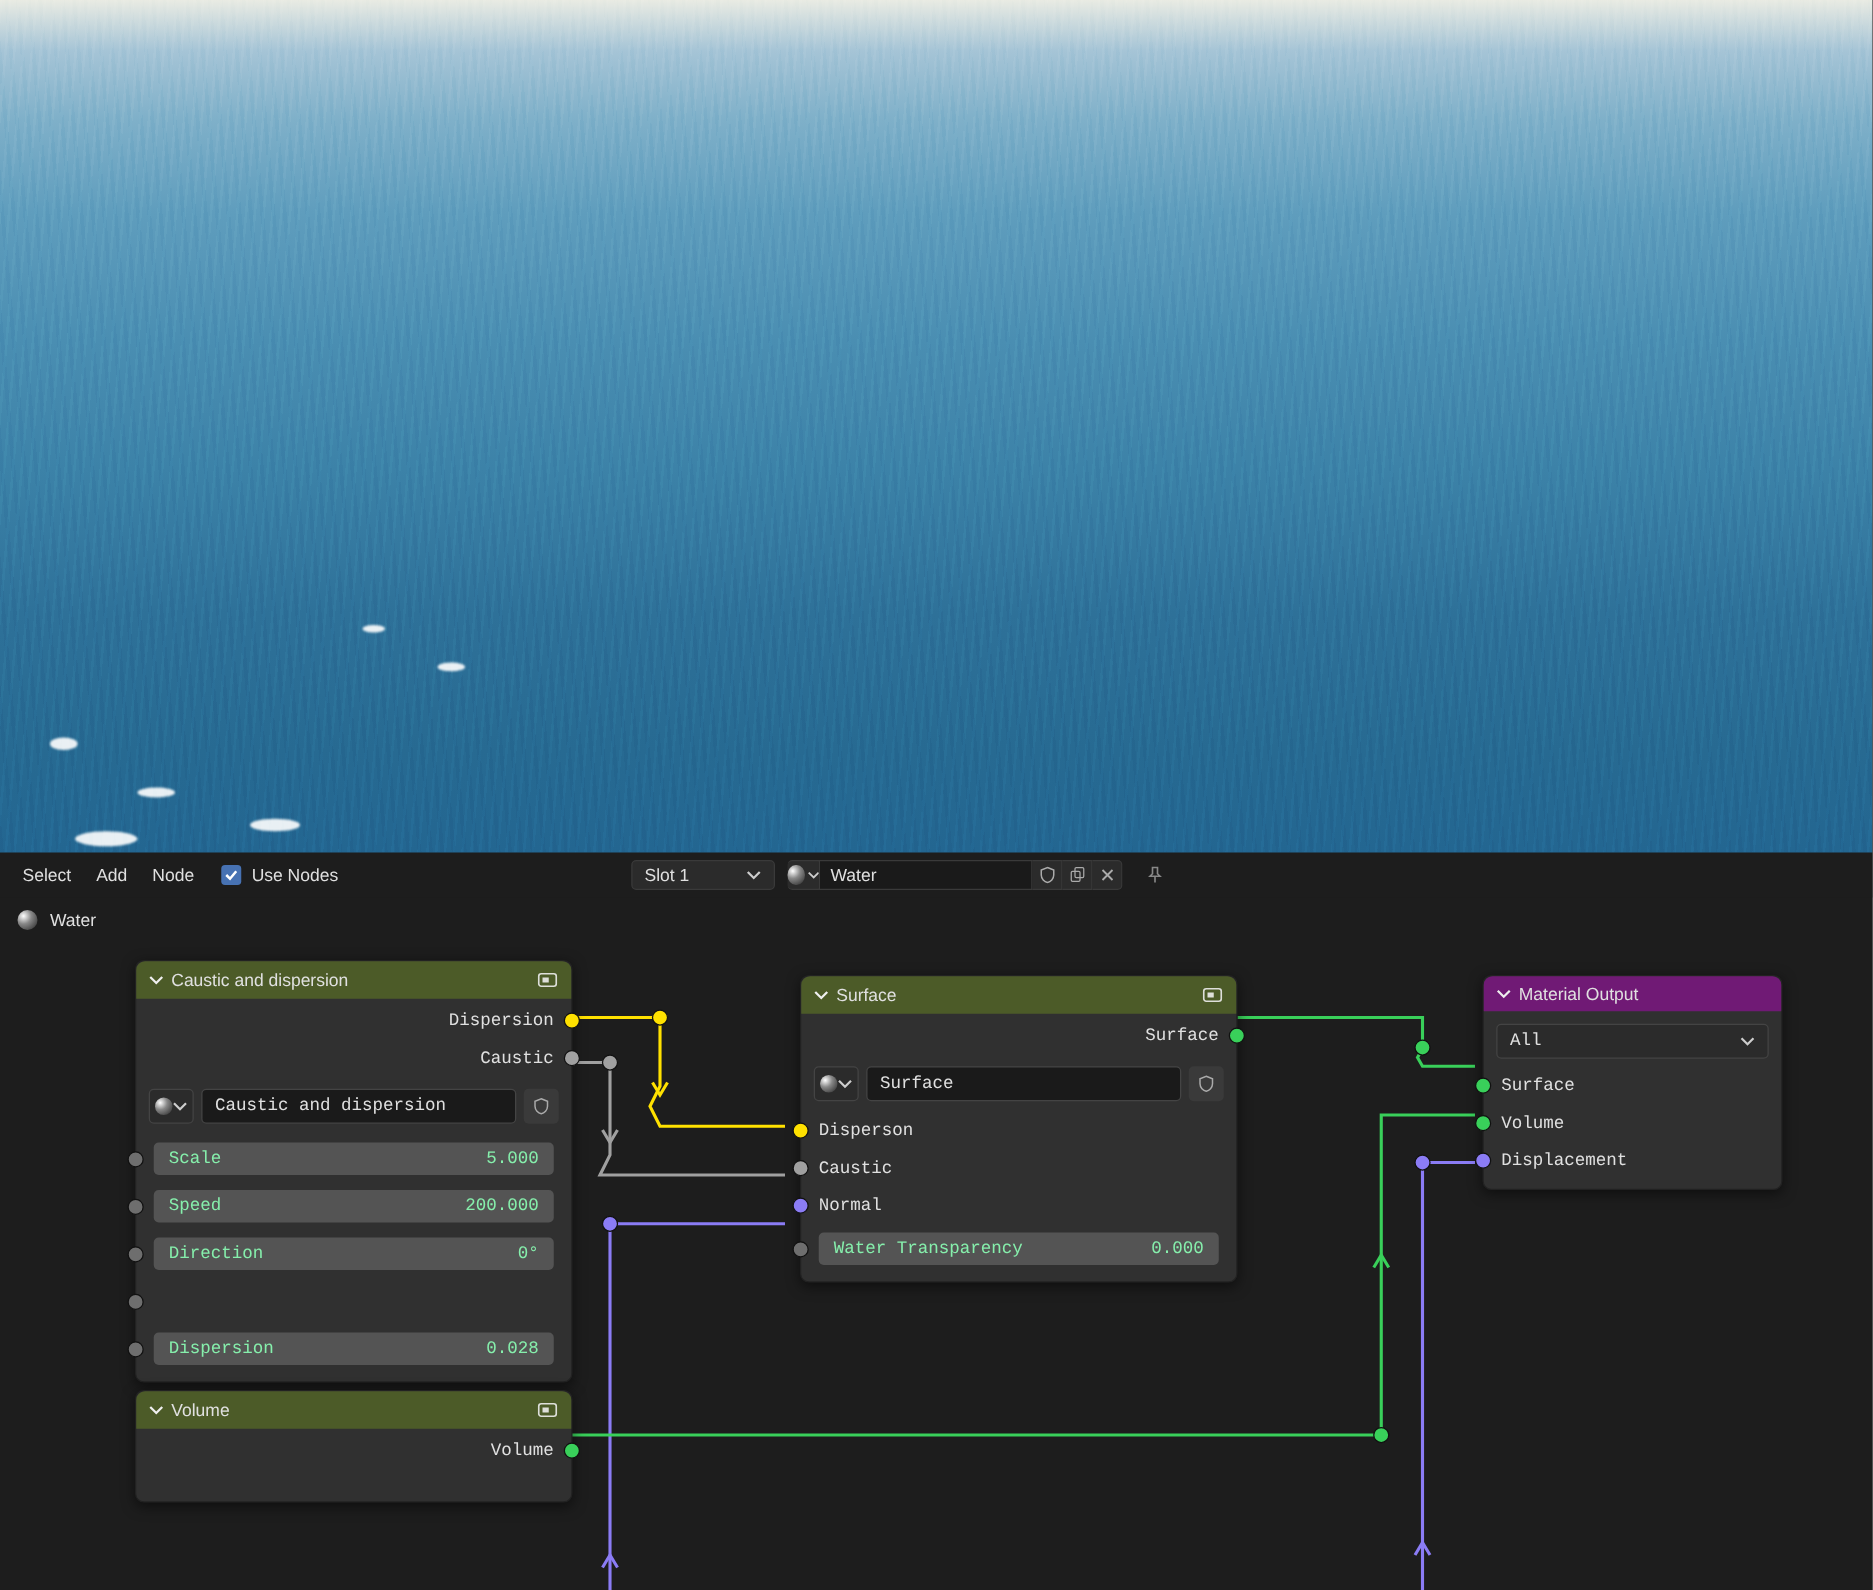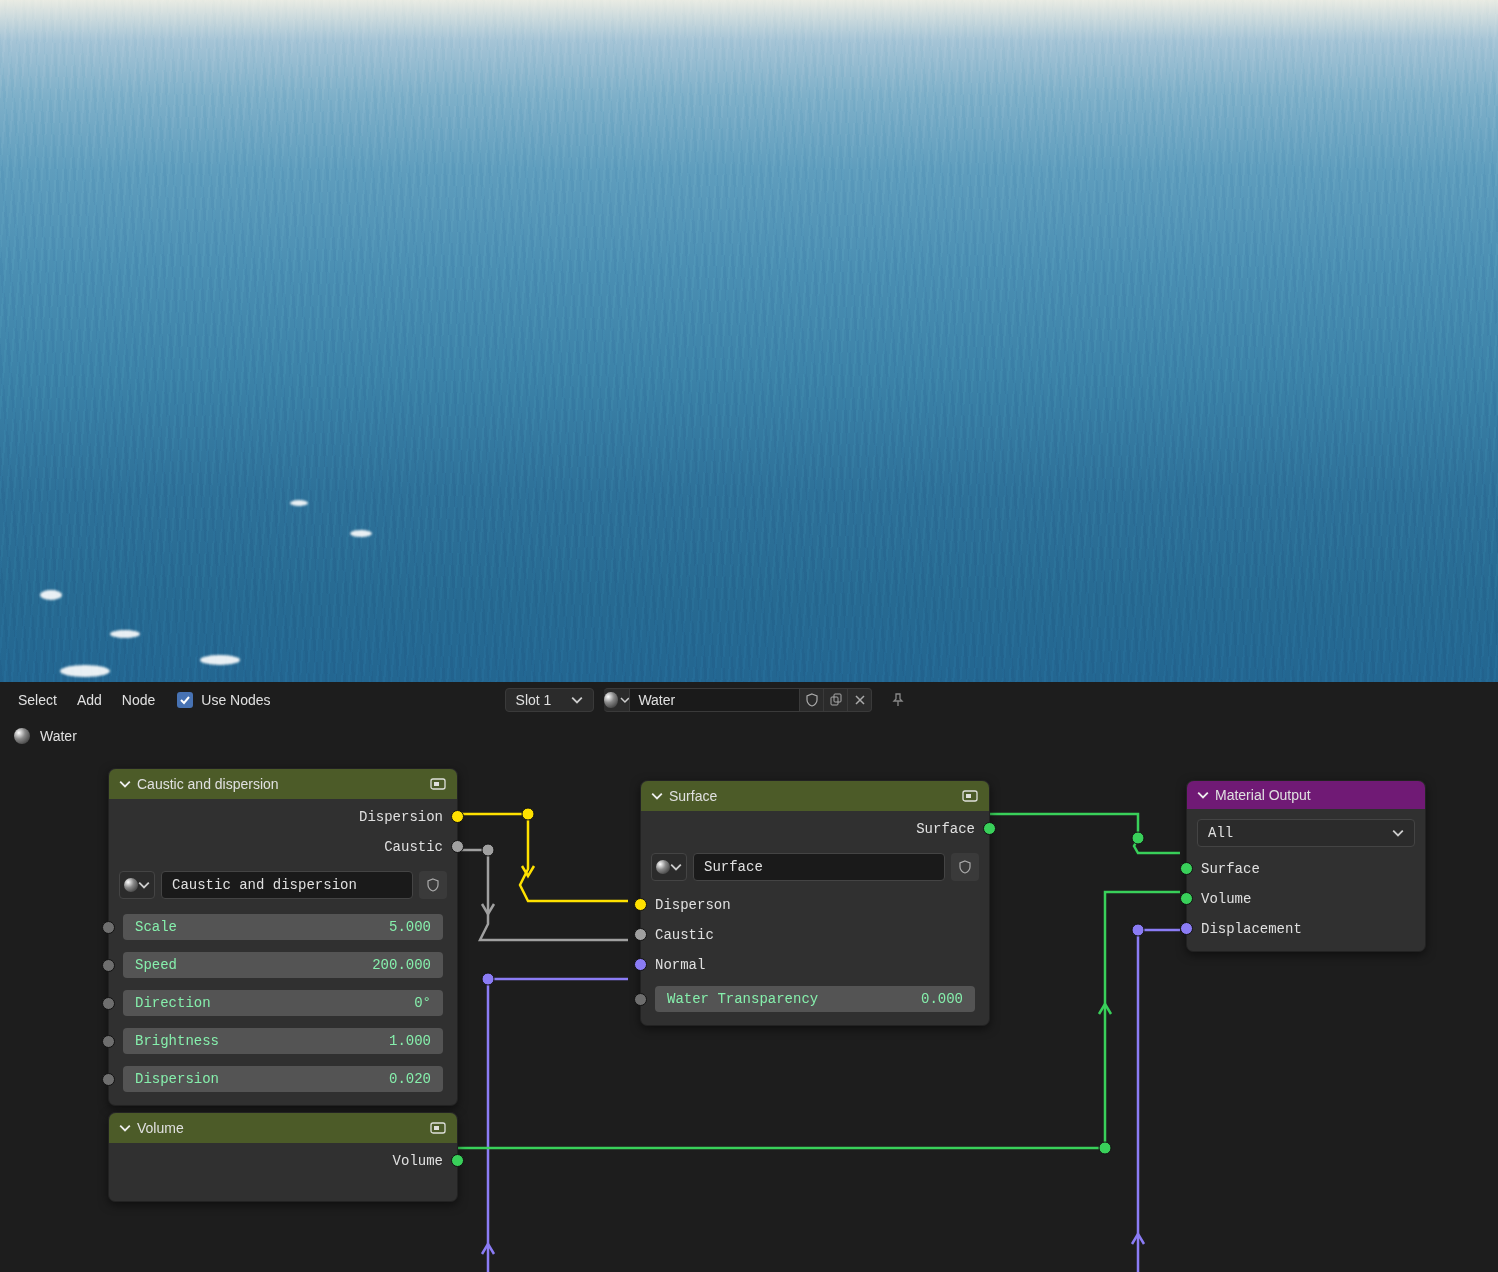--- a/index.html
+++ b/index.html
@@ -18,21 +18,21 @@
 .s4{left:290px;top:500px;width:18px;height:6px}
 .s5{left:350px;top:530px;width:22px;height:7px}
 .s6{left:60px;top:665px;width:50px;height:12px}
 
 
 .toolbar { display:flex; align-items:center; gap:4px; padding:6px 10px; background:#1d1d1d; height:36px; }
 .menu-item { color:#e0e0e0; padding:4px 8px; border-radius:3px; cursor:default; }
 .checkbox { width:16px; height:16px; background:#4772b3; border-radius:3px; display:inline-flex; align-items:center; justify-content:center; margin-left:10px; }
 .checkbox svg { width:12px; height:12px; }
 .nodes-label { margin-left:4px; }
-.slot-select { margin-left: 230px; background:#2b2b2b; border:1px solid #3a3a3a; border-radius:4px; padding:4px 10px; display:flex; align-items:center; gap:20px; height:24px; cursor:default; }
+.slot-select { margin-left: 230px; background:#2b2b2b; border:1px solid #3a3a3a; border-radius:4px; padding:4px 10px; display:flex; align-items:center; gap:46px; height:24px; cursor:default; }
 .mat-icon-btn { width:26px; height:24px; background:#2b2b2b; border:1px solid #3a3a3a; border-left:none; display:flex; align-items:center; justify-content:center; border-radius:0 0 0 0; }
 .mat-icon-wrapper { display:flex; margin-left:6px; }
 .mat-icon-wrapper .mig:first-child { border-radius:4px 0 0 4px; }
 .mat-name { background:#1a1a1a; border:1px solid #3a3a3a; border-left:none; height:24px; width:170px; padding:0 8px; display:flex; align-items:center; }
 .icon-btn-group { display:flex; }
 .icon-btn-group .ib { width:24px; height:24px; background:#2b2b2b; border:1px solid #3a3a3a; border-left:none; display:flex; align-items:center; justify-content:center; }
 .icon-btn-group .ib:last-child { border-radius:0 4px 4px 0; }
 .pin-btn { width:24px; height:24px; margin-left:10px; display:flex; align-items:center; justify-content:center; }
 
 
@@ -236,30 +236,26 @@
       </div>
       <div class="field-row">
         <span class="socket in sk-grey-dark"></span>
         <div class="num-field">
           <span>Direction</span>
           <span>0°</span>
         </div>
       </div>
       <div class="field-row">
         <span class="socket in sk-grey-dark"></span>
-        <div class="num-field">
-          <span>Brightness</span>
-          <span>1.000</span>
-        </div>
       </div>
       <div class="field-row">
         <span class="socket in sk-grey-dark"></span>
         <div class="num-field">
           <span>Dispersion</span>
-          <span>0.020</span>
+          <span>0.028</span>
         </div>
       </div>
     </div>
   </div>
 
   <div class="node" style="left:108px; top:358px; width:350px;">
     <div class="node-header hdr-green">
       <svg class="chev" viewBox="0 0 10 10">
           <path d="M1 3 L5 7 L9 3" stroke="#eee" stroke-width="1.5" fill="none"></path>
         </svg>

